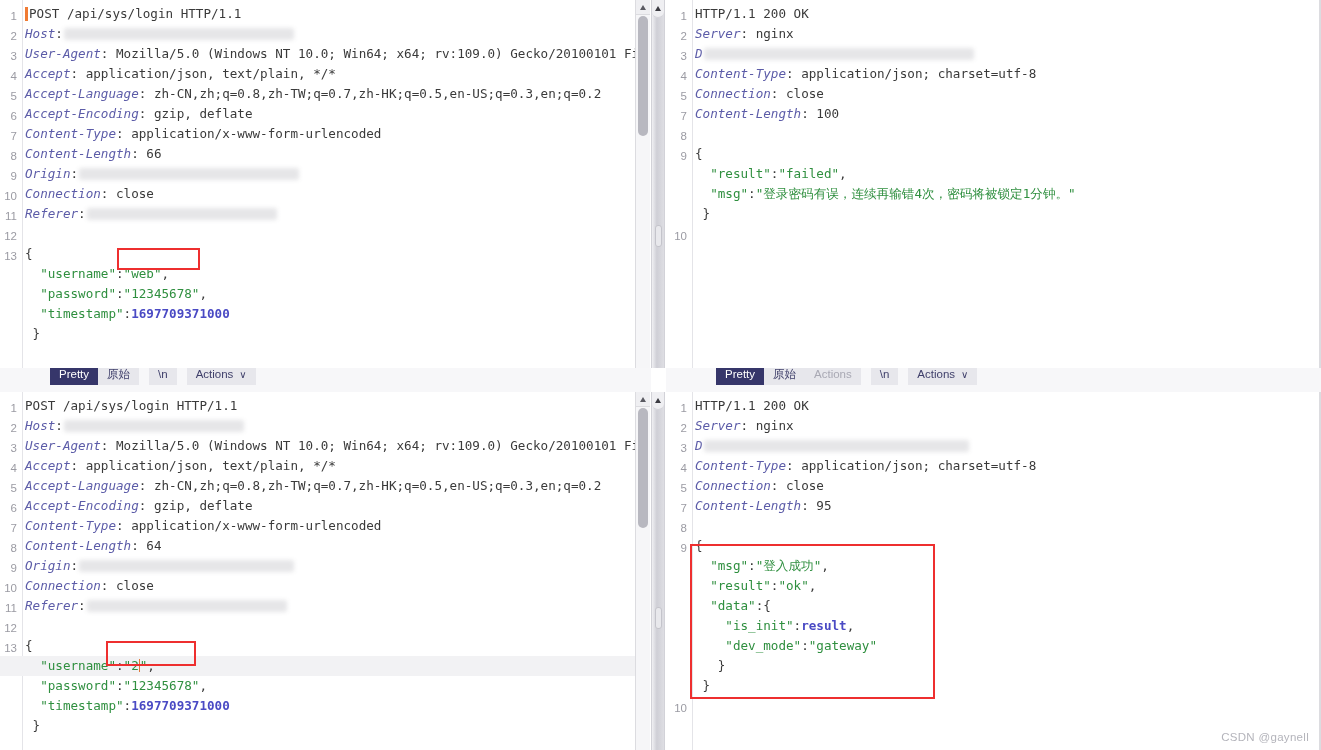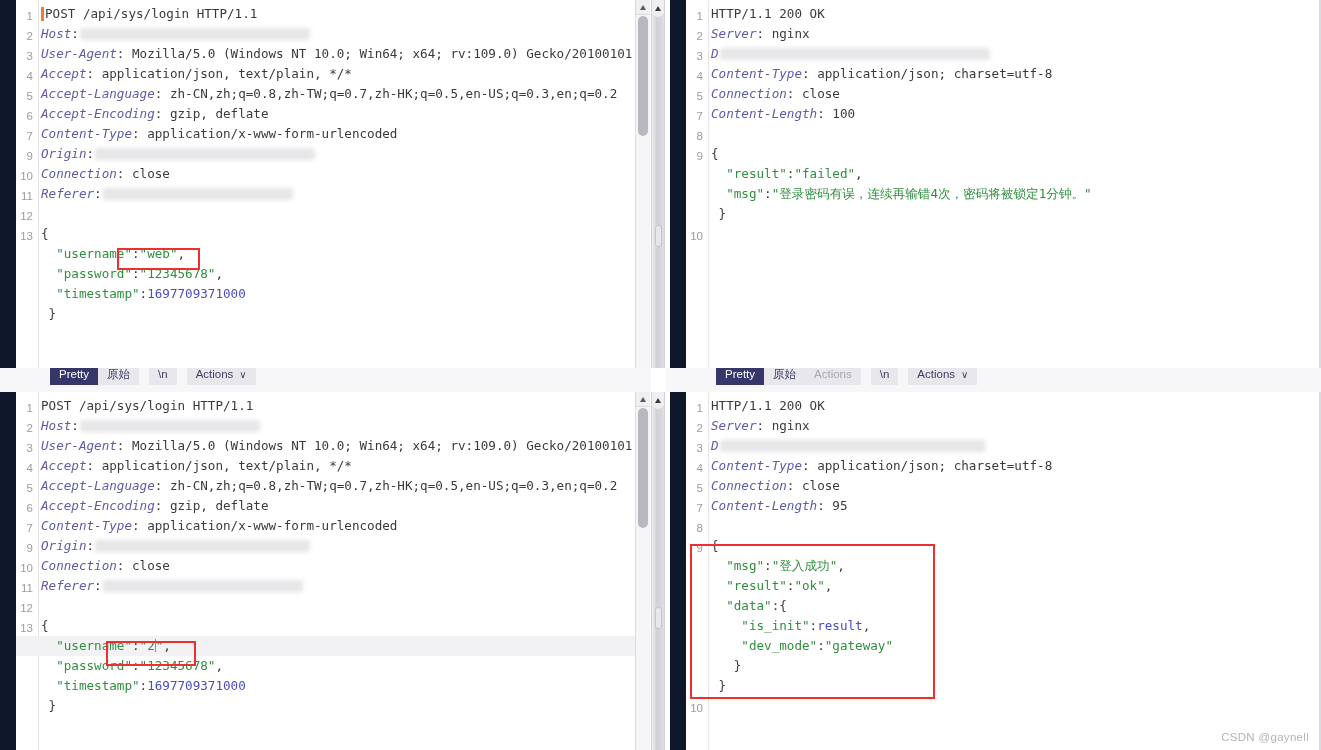--- a/index.html
+++ b/index.html
@@ -14,23 +14,22 @@
   #root {
     position: relative;
     width: 1321px;
     height: 750px;
     background: #ffffff;
   }
 
   
   .quad {
     position: absolute;
-    background: #0f172a;
+    background: #8b5cf6;
     overflow: hidden;
-    padding-left: 16px;
   }
   .quad.tl { left: 0;    top: 0;   width: 650px; height: 368px; }
   .quad.tr { left: 670px; top: 0;   width: 651px; height: 368px; }
   .quad.bl { left: 0;    top: 392px; width: 650px; height: 358px; }
   .quad.br { left: 670px; top: 392px; width: 651px; height: 358px; }
 
   
   .editor {
     position: relative;
     width: 100%;
@@ -72,21 +71,21 @@
   .code {
     display: inline-block;
     padding-left: 8px;
     vertical-align: top;
   }
   .hk   { color: #5c5ca8; font-style: italic; }          
   .hv   { color: #3a3a3a; }          
   .plain{ color: #3a3a3a; }
   .pk   { color: #2f8f3f; }          
   .ps   { color: #2f8f3f; }          
-  .pn   { color: #4a4ac4; }          
+  .pn   { color: #4a4ac4; font-weight: bold; }          
   .pp   { color: #3a3a3a; }          
   .ck   { color: #c63c2a; }          
 
   
   .redact {
     display: inline-block;
     vertical-align: middle;
     height: 12px;
     border-radius: 2px;
     background: #e6e6e8;
@@ -248,20 +247,21 @@
     <div class="editor">
       <div class="gutter-rule"></div>
       <div class="lines">
           <div class="line"><span class="ln">1</span><span class="code"><span class="caret-orange"></span><span class="plain">POST </span><span class="plain">/api/sys/login HTTP/1.1</span></span></div>
           <div class="line"><span class="ln">2</span><span class="code"><span class="hk">Host</span><span class="pp">:</span><span class="redact" style="width: 230px;"></span></span></div>
           <div class="line"><span class="ln">3</span><span class="code"><span class="hk">User-Agent</span><span class="pp">: </span><span class="hv">Mozilla/5.0 (Windows NT 10.0; Win64; x64; rv:109.0) Gecko/20100101 Fir</span></span></div>
           <div class="line"><span class="ln">4</span><span class="code"><span class="hk">Accept</span><span class="pp">: </span><span class="hv">application/json, text/plain, */*</span></span></div>
           <div class="line"><span class="ln">5</span><span class="code"><span class="hk">Accept-Language</span><span class="pp">: </span><span class="hv">zh-CN,zh;q=0.8,zh-TW;q=0.7,zh-HK;q=0.5,en-US;q=0.3,en;q=0.2</span></span></div>
           <div class="line"><span class="ln">6</span><span class="code"><span class="hk">Accept-Encoding</span><span class="pp">: </span><span class="hv">gzip, deflate</span></span></div>
           <div class="line"><span class="ln">7</span><span class="code"><span class="hk">Content-Type</span><span class="pp">: </span><span class="hv">application/x-www-form-urlencoded</span></span></div>
+          <div class="line"><span class="ln">8</span><span class="code"><span class="hk">Content-Length</span><span class="pp">: </span><span class="hv">66</span></span></div>
           <div class="line"><span class="ln">9</span><span class="code"><span class="hk">Origin</span><span class="pp">:</span><span class="redact" style="width: 220px;"></span></span></div>
           <div class="line"><span class="ln">10</span><span class="code"><span class="hk">Connection</span><span class="pp">: </span><span class="hv">close</span></span></div>
           <div class="line"><span class="ln">11</span><span class="code"><span class="hk">Referer</span><span class="pp">:</span><span class="redact" style="width: 190px;"></span></span></div>
           <div class="line"><span class="ln">12</span><span class="code"></span></div>
           <div class="line"><span class="ln">13</span><span class="code"><span class="pp">{</span></span></div>
           <div class="line"><span class="ln"></span><span class="code"><span class="pk">  "username"</span><span class="pp">:</span><span class="ps">"web"</span><span class="pp">,</span></span></div>
           <div class="line"><span class="ln"></span><span class="code"><span class="pk">  "password"</span><span class="pp">:</span><span class="ps">"12345678"</span><span class="pp">,</span></span></div>
           <div class="line"><span class="ln"></span><span class="code"><span class="pk">  "timestamp"</span><span class="pp">:</span><span class="pn">1697709371000</span></span></div>
           <div class="line"><span class="ln"></span><span class="code"><span class="pp"> }</span></span></div>
         </div>
@@ -292,20 +292,21 @@
     <div class="editor">
       <div class="gutter-rule"></div>
       <div class="lines">
           <div class="line"><span class="ln">1</span><span class="code"><span class="plain">POST </span><span class="plain">/api/sys/login HTTP/1.1</span></span></div>
           <div class="line"><span class="ln">2</span><span class="code"><span class="hk">Host</span><span class="pp">:</span><span class="redact" style="width: 180px;"></span></span></div>
           <div class="line"><span class="ln">3</span><span class="code"><span class="hk">User-Agent</span><span class="pp">: </span><span class="hv">Mozilla/5.0 (Windows NT 10.0; Win64; x64; rv:109.0) Gecko/20100101 Fir</span></span></div>
           <div class="line"><span class="ln">4</span><span class="code"><span class="hk">Accept</span><span class="pp">: </span><span class="hv">application/json, text/plain, */*</span></span></div>
           <div class="line"><span class="ln">5</span><span class="code"><span class="hk">Accept-Language</span><span class="pp">: </span><span class="hv">zh-CN,zh;q=0.8,zh-TW;q=0.7,zh-HK;q=0.5,en-US;q=0.3,en;q=0.2</span></span></div>
           <div class="line"><span class="ln">6</span><span class="code"><span class="hk">Accept-Encoding</span><span class="pp">: </span><span class="hv">gzip, deflate</span></span></div>
           <div class="line"><span class="ln">7</span><span class="code"><span class="hk">Content-Type</span><span class="pp">: </span><span class="hv">application/x-www-form-urlencoded</span></span></div>
+          <div class="line"><span class="ln">8</span><span class="code"><span class="hk">Content-Length</span><span class="pp">: </span><span class="hv">64</span></span></div>
           <div class="line"><span class="ln">9</span><span class="code"><span class="hk">Origin</span><span class="pp">:</span><span class="redact" style="width: 215px;"></span></span></div>
           <div class="line"><span class="ln">10</span><span class="code"><span class="hk">Connection</span><span class="pp">: </span><span class="hv">close</span></span></div>
           <div class="line"><span class="ln">11</span><span class="code"><span class="hk">Referer</span><span class="pp">:</span><span class="redact" style="width: 200px;"></span></span></div>
           <div class="line"><span class="ln">12</span><span class="code"></span></div>
           <div class="line"><span class="ln">13</span><span class="code"><span class="pp">{</span></span></div>
           <div class="line hl"><span class="ln"></span><span class="code"><span class="pk">  "username"</span><span class="pp">:</span><span class="ps">"2</span><span class="caret-thin"></span><span class="ps">"</span><span class="pp">,</span></span></div>
           <div class="line"><span class="ln"></span><span class="code"><span class="pk">  "password"</span><span class="pp">:</span><span class="ps">"12345678"</span><span class="pp">,</span></span></div>
           <div class="line"><span class="ln"></span><span class="code"><span class="pk">  "timestamp"</span><span class="pp">:</span><span class="pn">1697709371000</span></span></div>
           <div class="line"><span class="ln"></span><span class="code"><span class="pp"> }</span></span></div>
         </div>

